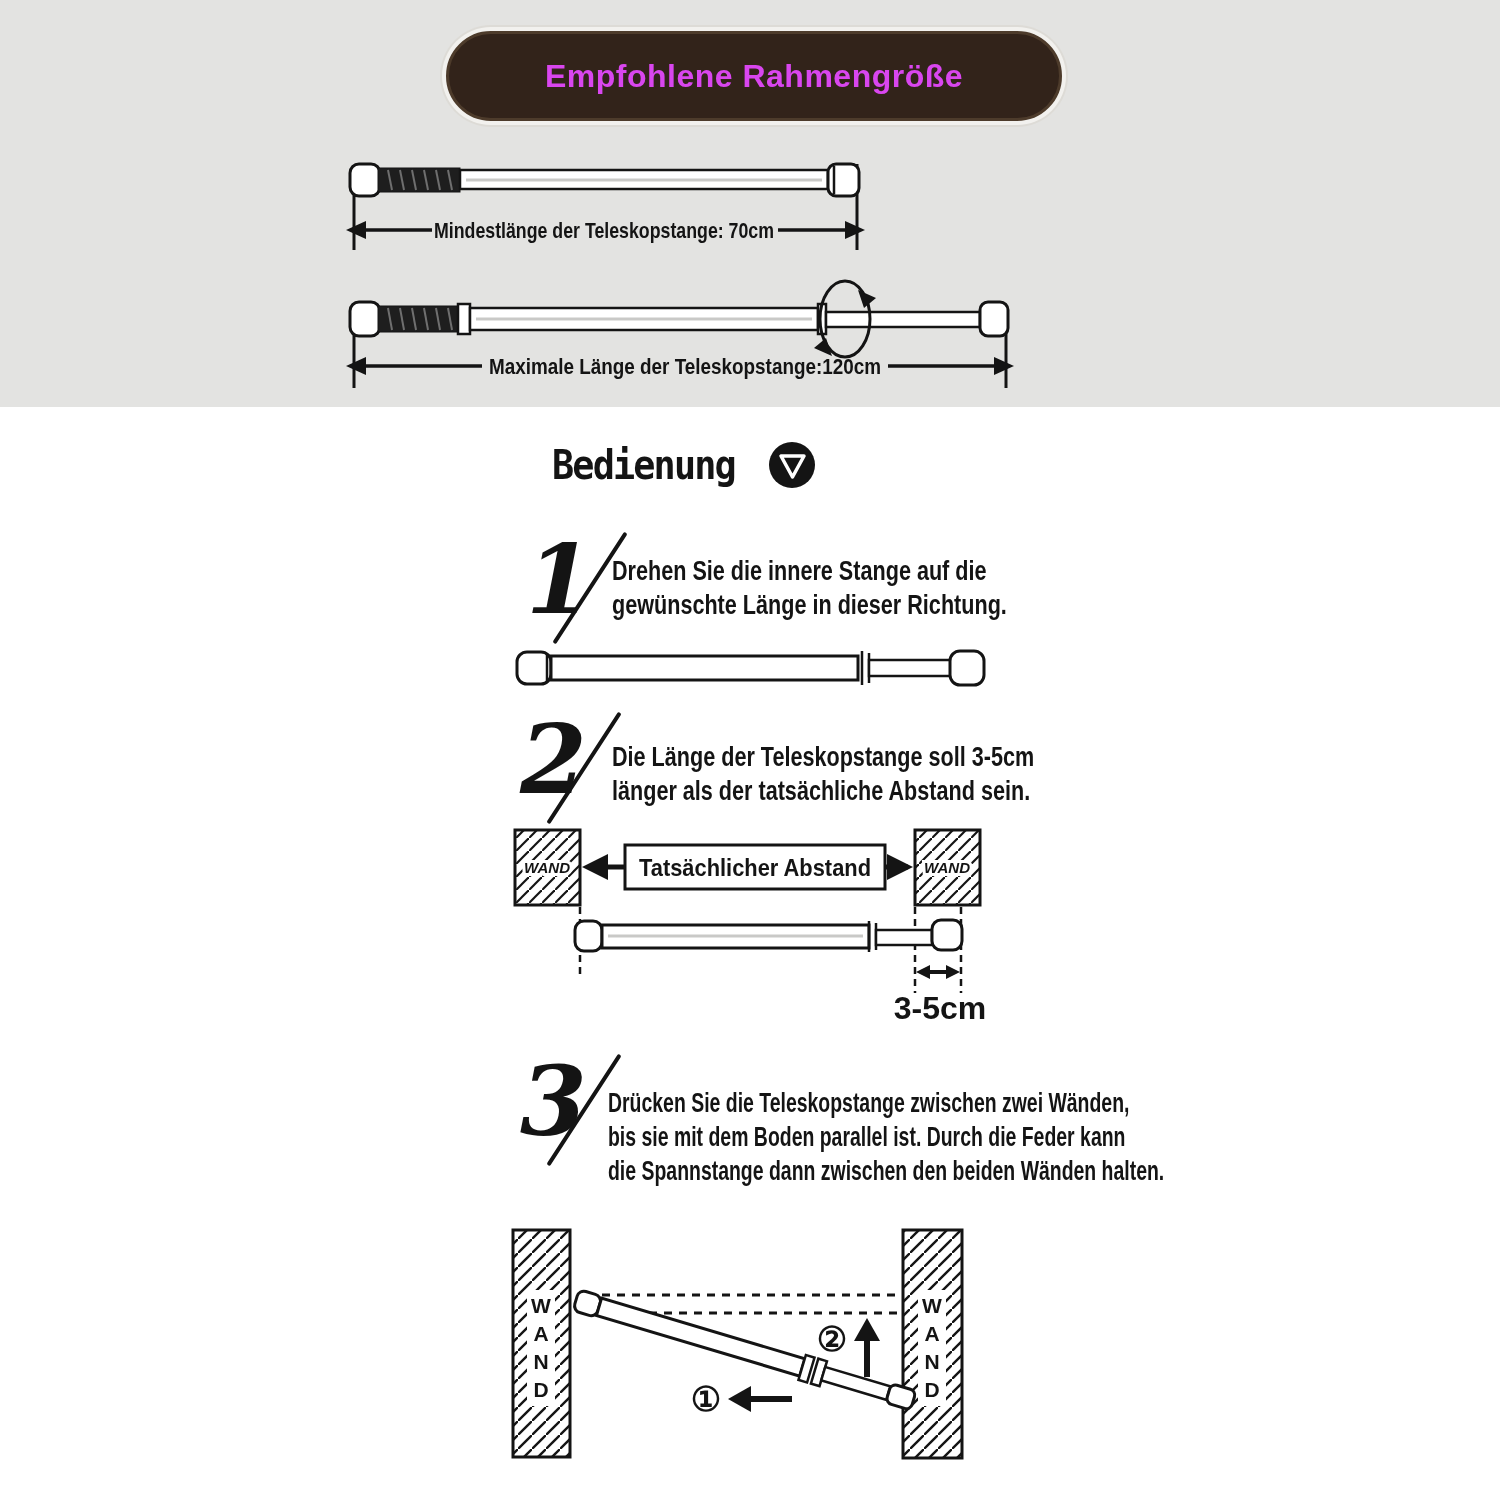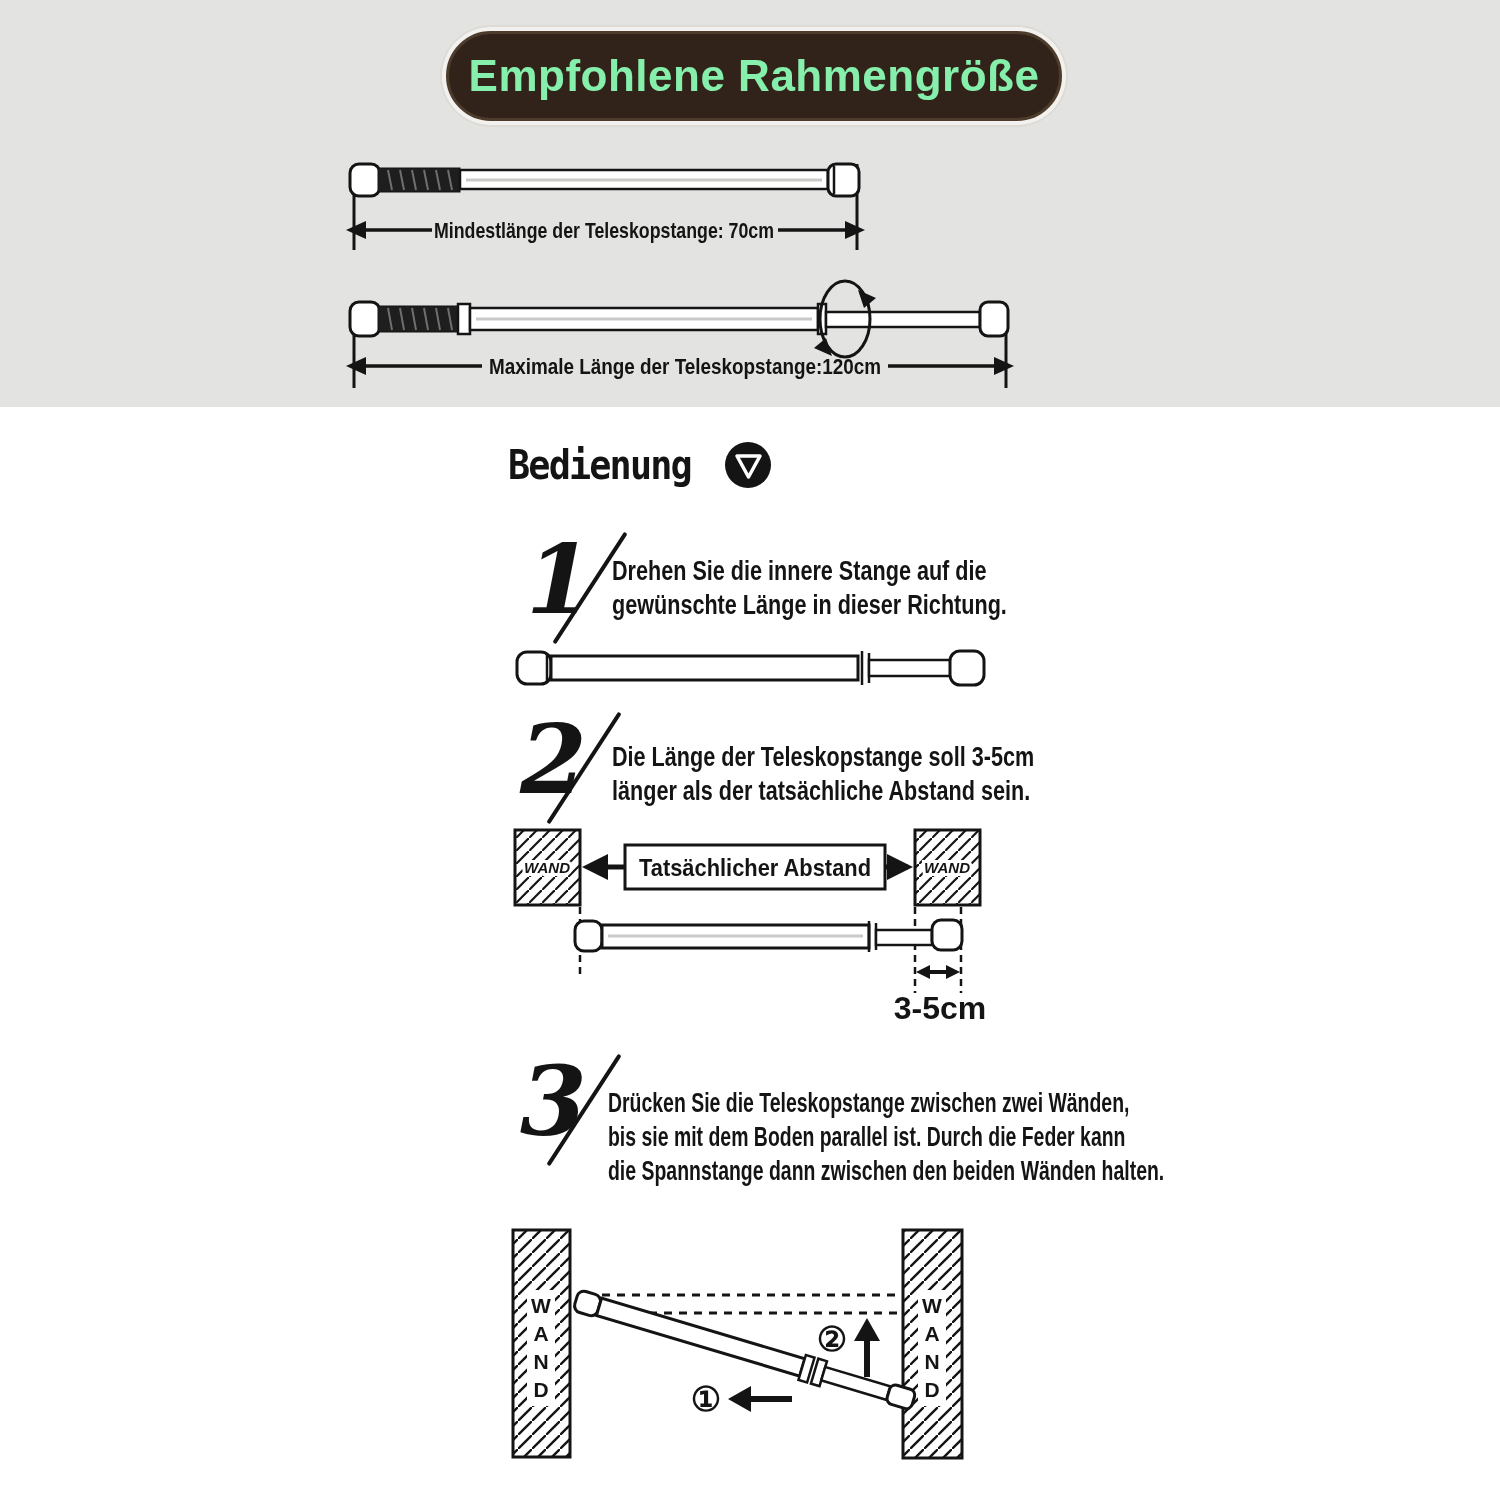--- a/index.html
+++ b/index.html
@@ -9,31 +9,31 @@
     font-family: "Liberation Sans", sans-serif; color: #141414;
   }
   
   .band { position: absolute; left: 0; top: 0; width: 1500px; height: 407px; background: #e3e3e1; }
   .badge {
     position: absolute; left: 446px; top: 31px; width: 610px; height: 84px;
     background: #32231a; border: 3px solid #4d3b2b; border-radius: 46px;
     box-shadow: 0 0 0 4px #f2f1ee, 0 0 0 6px #dddbd6;
     display: flex; align-items: center; justify-content: center;
   }
-  .badge-text { color: #86efac; font-size: 44px; font-weight: bold; letter-spacing: 0.5px; }
+  .badge-text { color: #d946ef; font-size: 32px; font-weight: bold; letter-spacing: 0.5px; }
 
   svg { position: absolute; overflow: visible; }
   .svg-min  { left: 340px; top: 150px; }
   .svg-max  { left: 340px; top: 282px; }
   .svg-rod1 { left: 505px; top: 638px; }
   .svg-st2  { left: 490px; top: 825px; }
   .svg-st3  { left: 490px; top: 1225px; }
 
   
-  .op-heading { position: absolute; left: 508px; top: 440px; display: flex; align-items: center; gap: 16px; }
+  .op-heading { position: absolute; left: 552px; top: 440px; display: flex; align-items: center; gap: 16px; }
   .op-heading-text {
     font-family: "DejaVu Sans Mono", monospace; font-weight: bold;
     font-size: 40px; letter-spacing: -2px; transform: scaleX(0.92); transform-origin: 0 50%;
   }
 
   
   .step-num { position: absolute; width: 110px; height: 125px; }
   .step-num .n {
     position: absolute; left: 0; top: 0;
     font-family: "DejaVu Serif", serif; font-style: italic; font-weight: bold;

